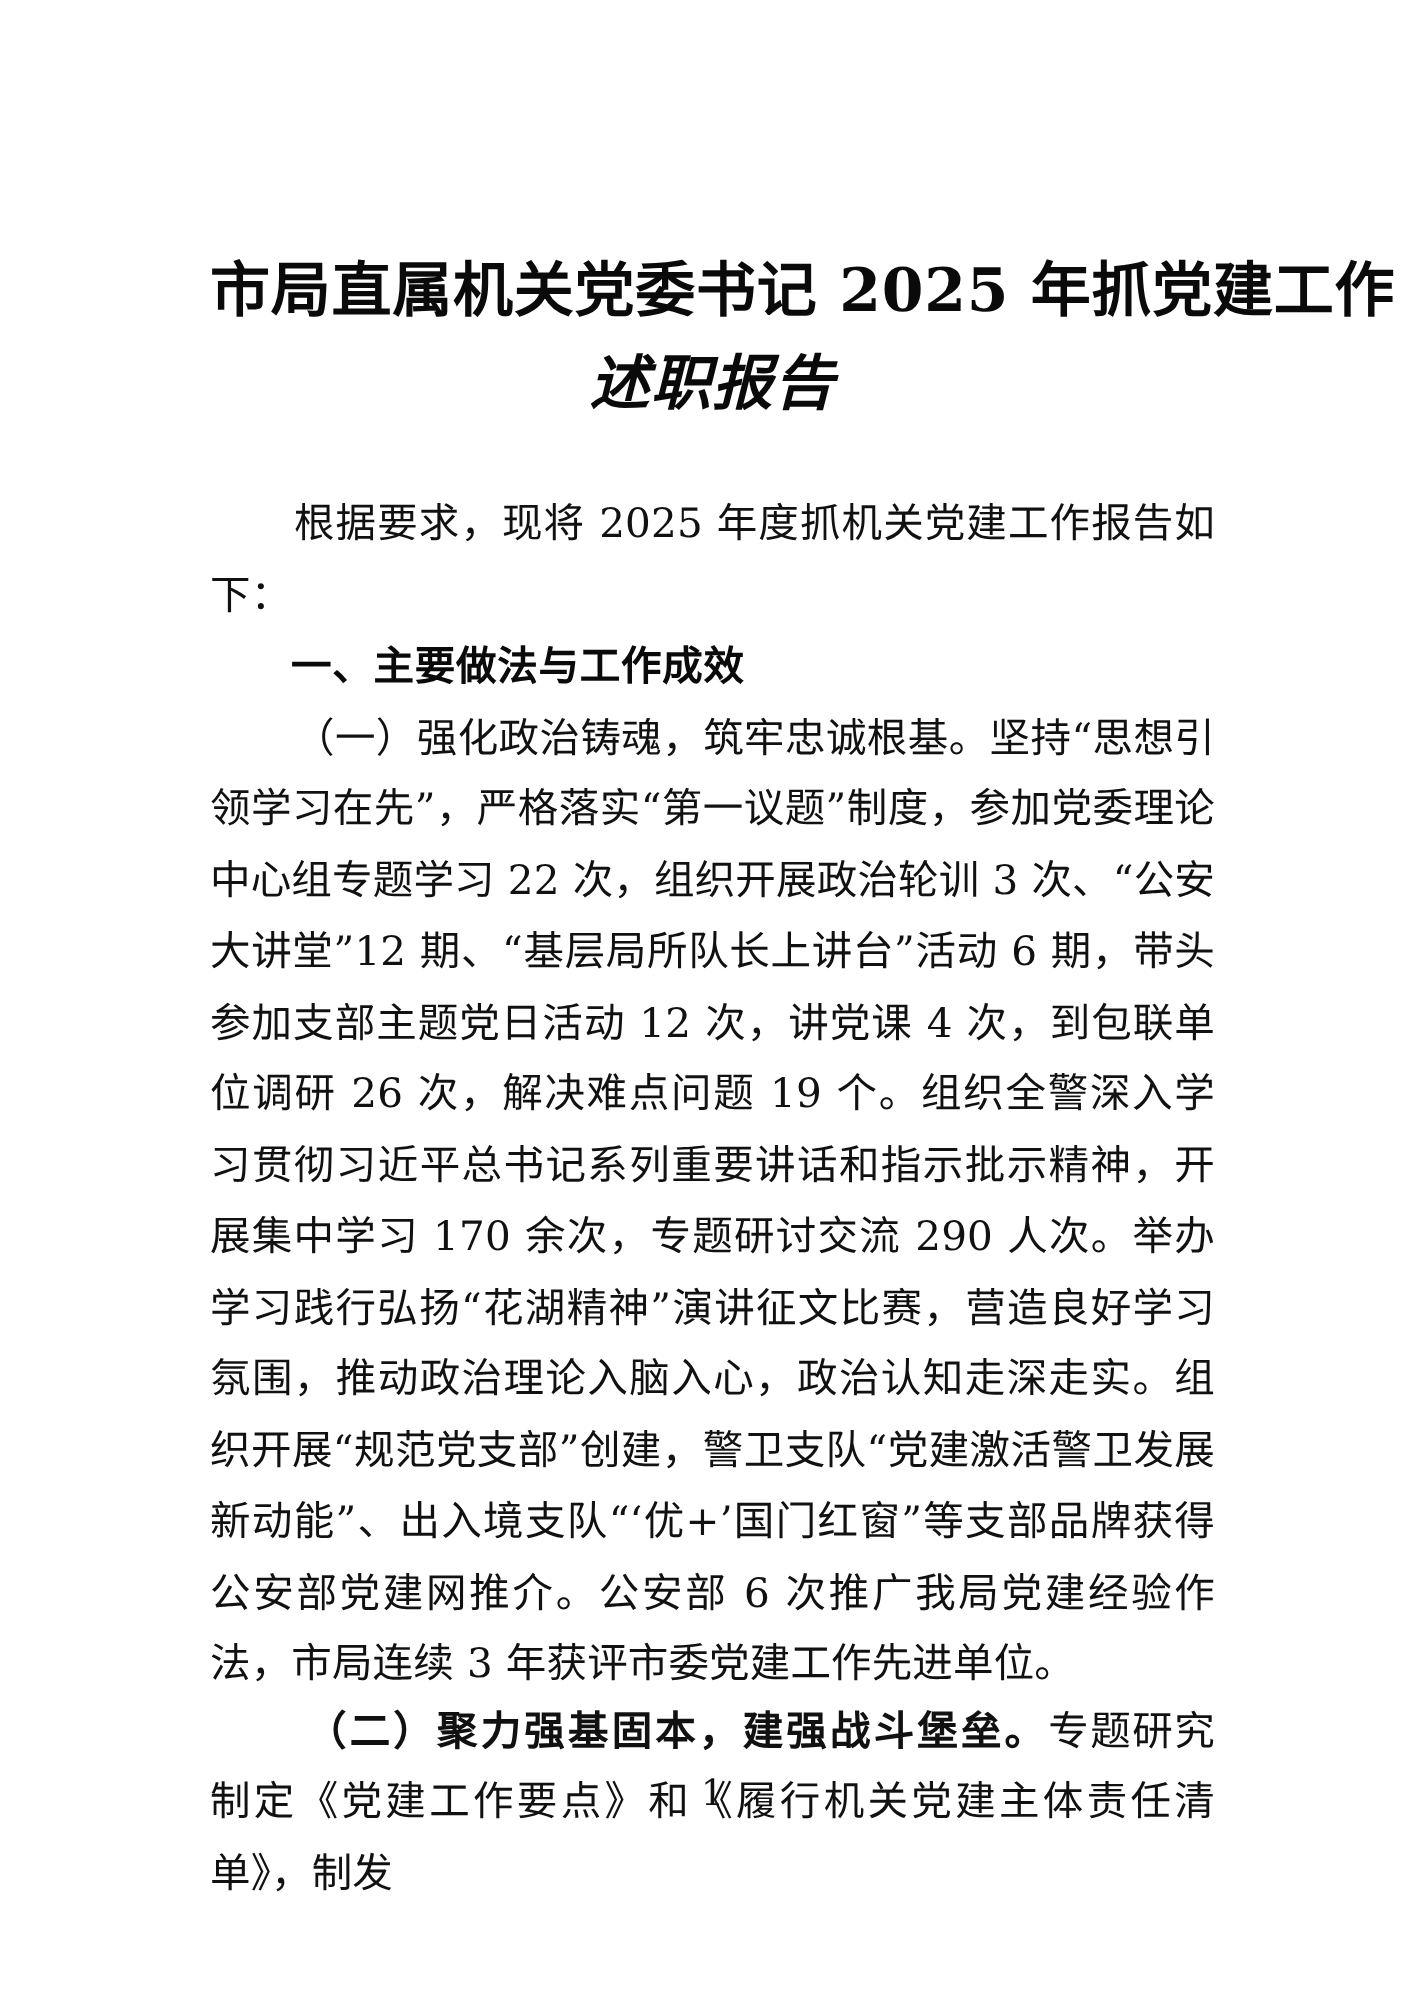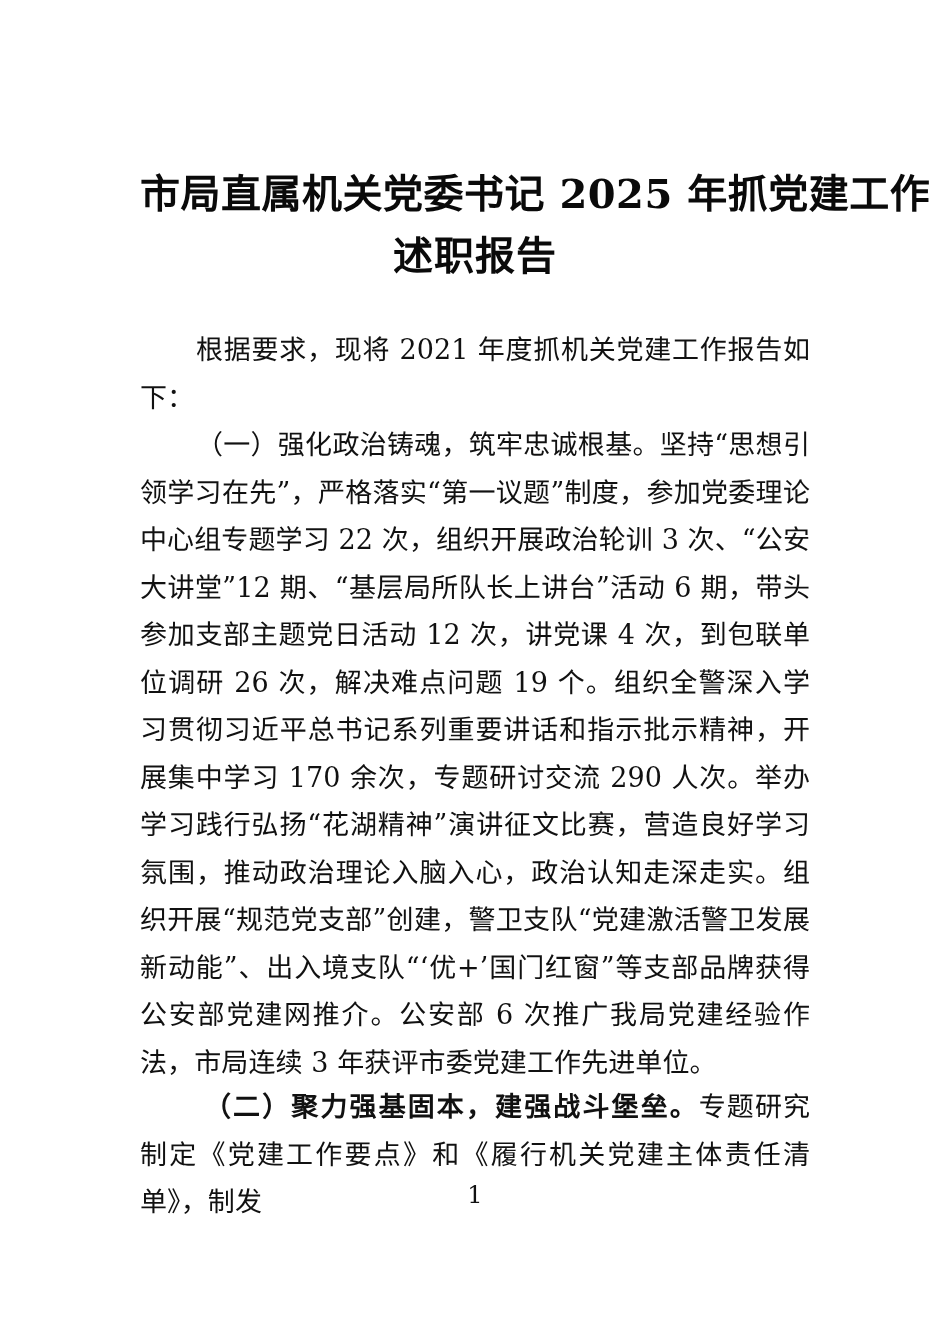--- a/index.html
+++ b/index.html
@@ -40,20 +40,21 @@
     line-height: 62px;
     letter-spacing: 0.5px;
     color: #0a0a0a;
   }
   .doc-title .title-line {
     display: block;
     white-space: nowrap;
   }
   .doc-title .title-line.line-2 {
     letter-spacing: 1px;
+    font-style: italic;
   }
 
   
   .body-area {
     position: absolute;
     left: 140px;
     top: 326px;
     width: 670px;
   }
 
@@ -117,22 +118,23 @@
 
 <div class="page">
 
   <div class="doc-title">
     <span class="title-line line-1">市局直属机关党委书记 2025 年抓党建工作</span>
     <span class="title-line line-2">述职报告</span>
   </div>
 
   <div class="body-area">
 
-    <p class="para indent-2">根据要求，现将 2021 年度抓机关党建工作报告如下：</p>
+    <p class="para indent-2">根据要求，现将 2025 年度抓机关党建工作报告如下：</p>
 
+    <p class="section-heading">一、主要做法与工作成效</p>
 
     <p class="para indent-2">（一）强化政治铸魂，筑牢忠诚根基。坚持“思想引领学习在先”，严格落实“第一议题”制度，参加党委理论中心组专题学习 22 次，组织开展政治轮训 3 次、“公安大讲堂”12 期、“基层局所队长上讲台”活动 6 期，带头参加支部主题党日活动 12 次，讲党课 4 次，到包联单位调研 26 次，解决难点问题 19 个。组织全警深入学习贯彻习近平总书记系列重要讲话和指示批示精神，开展集中学习 170 余次，专题研讨交流 290 人次。举办学习践行弘扬“花湖精神”演讲征文比赛，营造良好学习氛围，推动政治理论入脑入心，政治认知走深走实。组织开展“规范党支部”创建，警卫支队“党建激活警卫发展新动能”、出入境支队“‘优+’国门红窗”等支部品牌获得公安部党建网推介。公安部 6 次推广我局党建经验作法，市局连续 3 年获评市委党建工作先进单位。</p>
 
     <p class="para indent-2-plus gap-before"><span class="lead-bold">（二）聚力强基固本，建强战斗堡垒。</span><span>专题研究制定《党建工作要点》和《履行机关党建主体责任清单》，制发</span></p>
 
   </div>
 
   <div class="page-number">1</div>
 
 </div>

